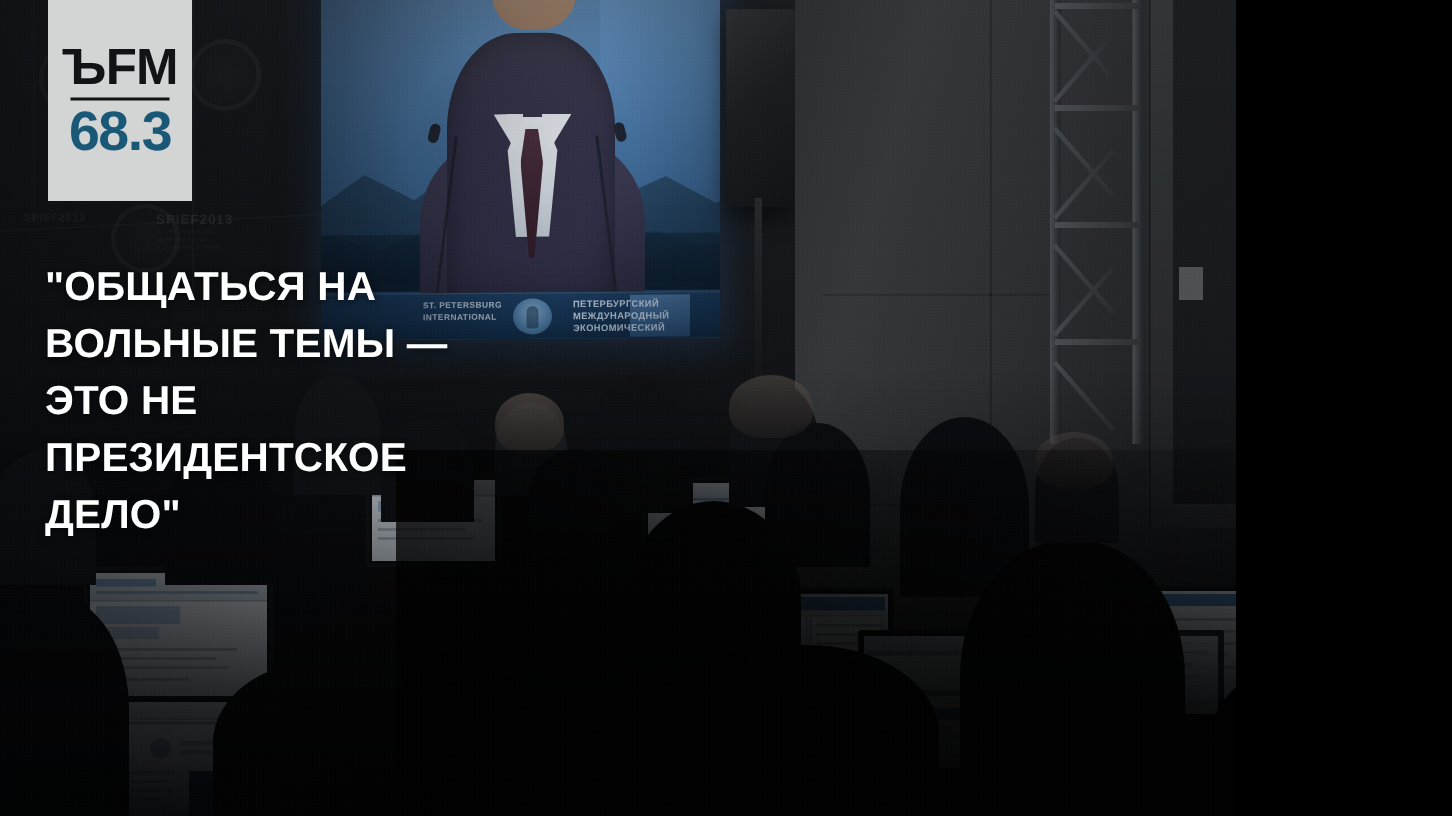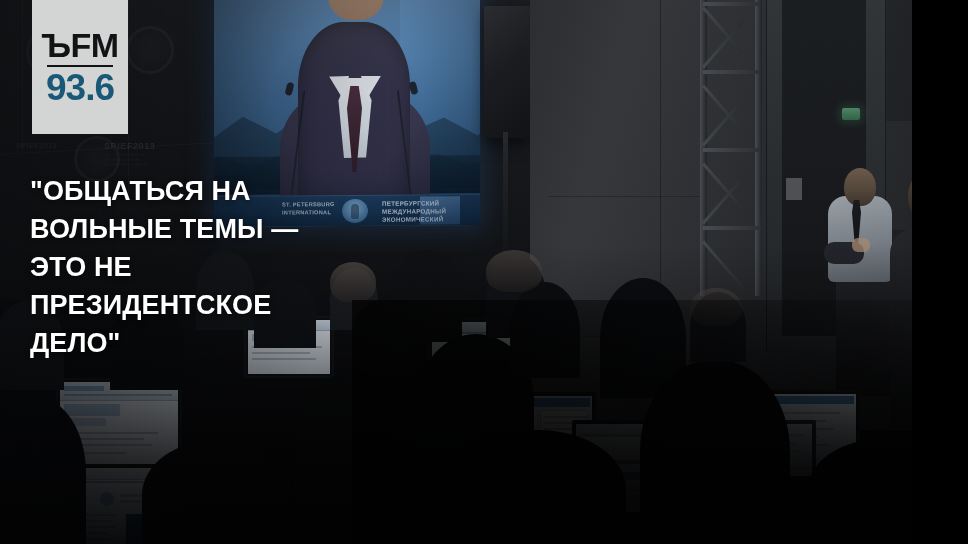--- a/index.html
+++ b/index.html
@@ -6,21 +6,21 @@
     margin: 0;
     padding: 0;
     background: #000;
   }
   body {
     font-family: "Liberation Sans", sans-serif;
   }
 
   #stage {
     position: relative;
-    width: 912px;
+    width: 824px;
     height: 544px;
     overflow: hidden;
     background: #be185d;
     user-select: none;
   }
 
   
   .photo { position: absolute; inset: 0; overflow: hidden; }
 
   
@@ -635,18 +635,18 @@
 
     <div class="grade-bottom"></div>
     <div class="grade-rightdark"></div>
     <div class="grade-leftdark"></div>
     <div class="grain"></div>
   </div>
 
   <div class="logo-badge">
     <div class="logo-mark">ЪFM</div>
     <div class="logo-rule"></div>
-    <div class="logo-freq">93.6</div>
+    <div class="logo-freq">68.3</div>
   </div>
 
   <div class="headline">"ОБЩАТЬСЯ НА ВОЛЬНЫЕ ТЕМЫ — ЭТО НЕ ПРЕЗИДЕНТСКОЕ ДЕЛО"</div>
 
 </div>
 
 </body></html>

